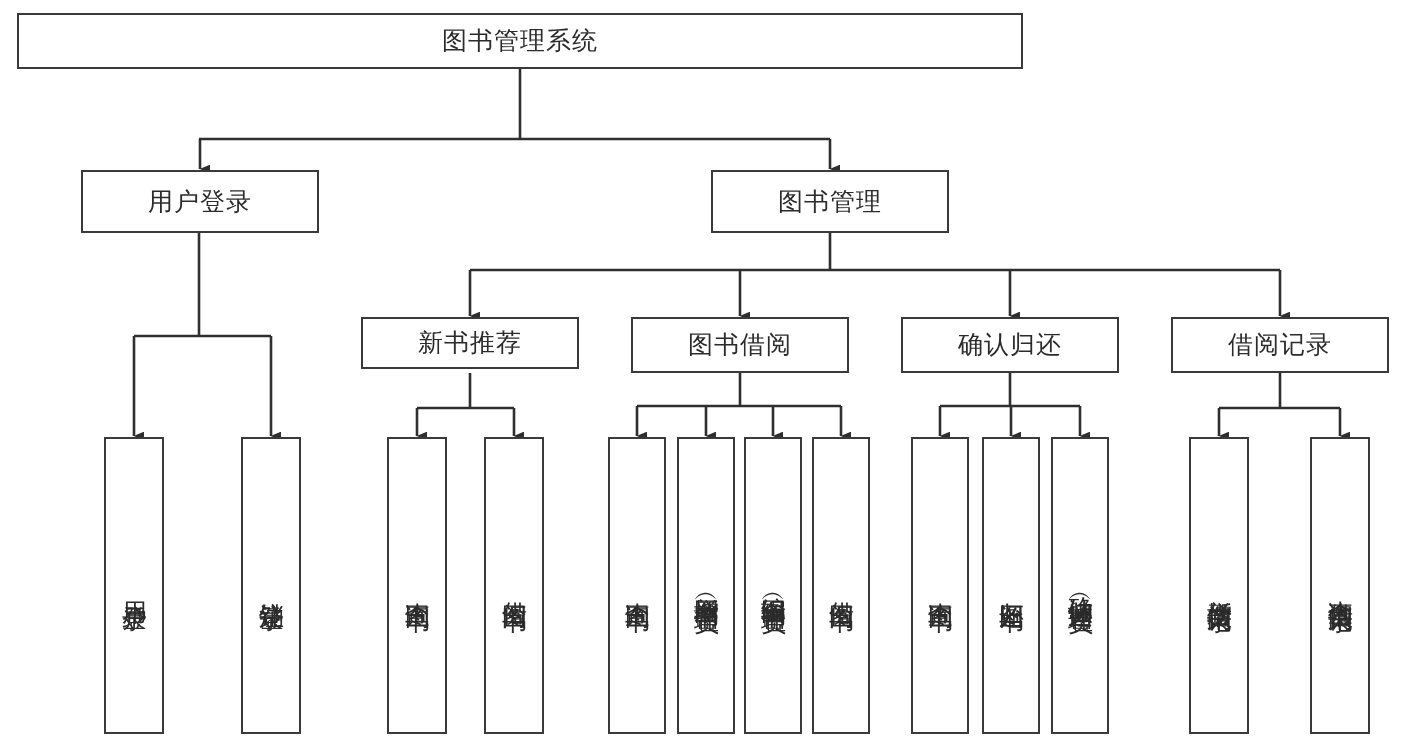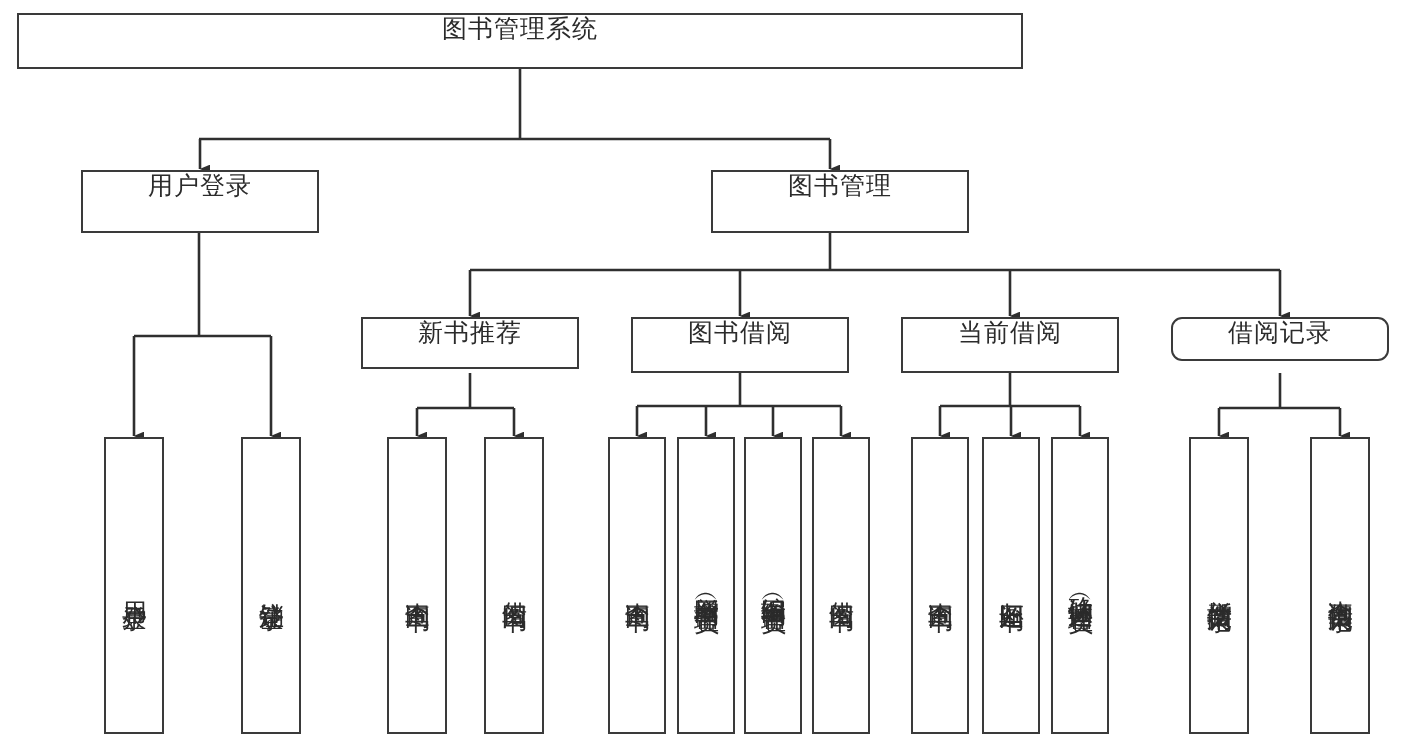--- a/index.html
+++ b/index.html
@@ -24,21 +24,21 @@
     width: 1405px;
     height: 747px;
     pointer-events: none;
   }
   .node {
     position: absolute;
     box-sizing: border-box;
     border: 2.5px solid #3a3a3a;
     background: #ffffff;
     display: flex;
-    align-items: flex-start;
+    align-items: center;
     justify-content: center;
     color: #2b2b2b;
   }
   .node.horiz {
     font-size: 25px;
     letter-spacing: 1px;
     line-height: 1.1;
   }
   .node.root {
     font-size: 25px;
@@ -119,34 +119,34 @@
       </g>
   </svg>
 
   <div class="node root horiz" id="node-root" style="left: 17px; top: 13px; width: 1006px; height: 56px;">
     <span>图书管理系统</span>
   </div>
 
   <div class="node horiz" id="node-l2-0" style="left: 81px; top: 170px; width: 238px; height: 63px;">
     <span>用户登录</span>
   </div>
-  <div class="node horiz" id="node-l2-1" style="left: 711px; top: 170px; width: 258px; height: 63px;">
+  <div class="node horiz" id="node-l2-1" style="left: 711px; top: 170px; width: 238px; height: 63px;">
     <span>图书管理</span>
   </div>
 
   <div class="node horiz" id="node-l3-0" style="left: 361px; top: 317px; width: 218px; height: 52px;">
     <span>新书推荐</span>
   </div>
   <div class="node horiz" id="node-l3-1" style="left: 631px; top: 317px; width: 218px; height: 56px;">
     <span>图书借阅</span>
   </div>
   <div class="node horiz" id="node-l3-2" style="left: 901px; top: 317px; width: 218px; height: 56px;">
-    <span>当前借阅</span>
+    <span>确认归还</span>
   </div>
-  <div class="node horiz" id="node-l3-3" style="left: 1171px; top: 317px; width: 218px; height: 44px; border-radius: 11px;">
+  <div class="node horiz" id="node-l3-3" style="left: 1171px; top: 317px; width: 218px; height: 56px;">
     <span>借阅记录</span>
   </div>
 
   <div class="node vert" id="node-leaf-0" style="left: 104px; top: 437px; width: 60px; height: 297px;">
     <span class="vtext">用户登录</span>
   </div>
   <div class="node vert" id="node-leaf-1" style="left: 241px; top: 437px; width: 60px; height: 297px;">
     <span class="vtext">注销登录</span>
   </div>
   <div class="node vert" id="node-leaf-2" style="left: 387px; top: 437px; width: 60px; height: 297px;">

